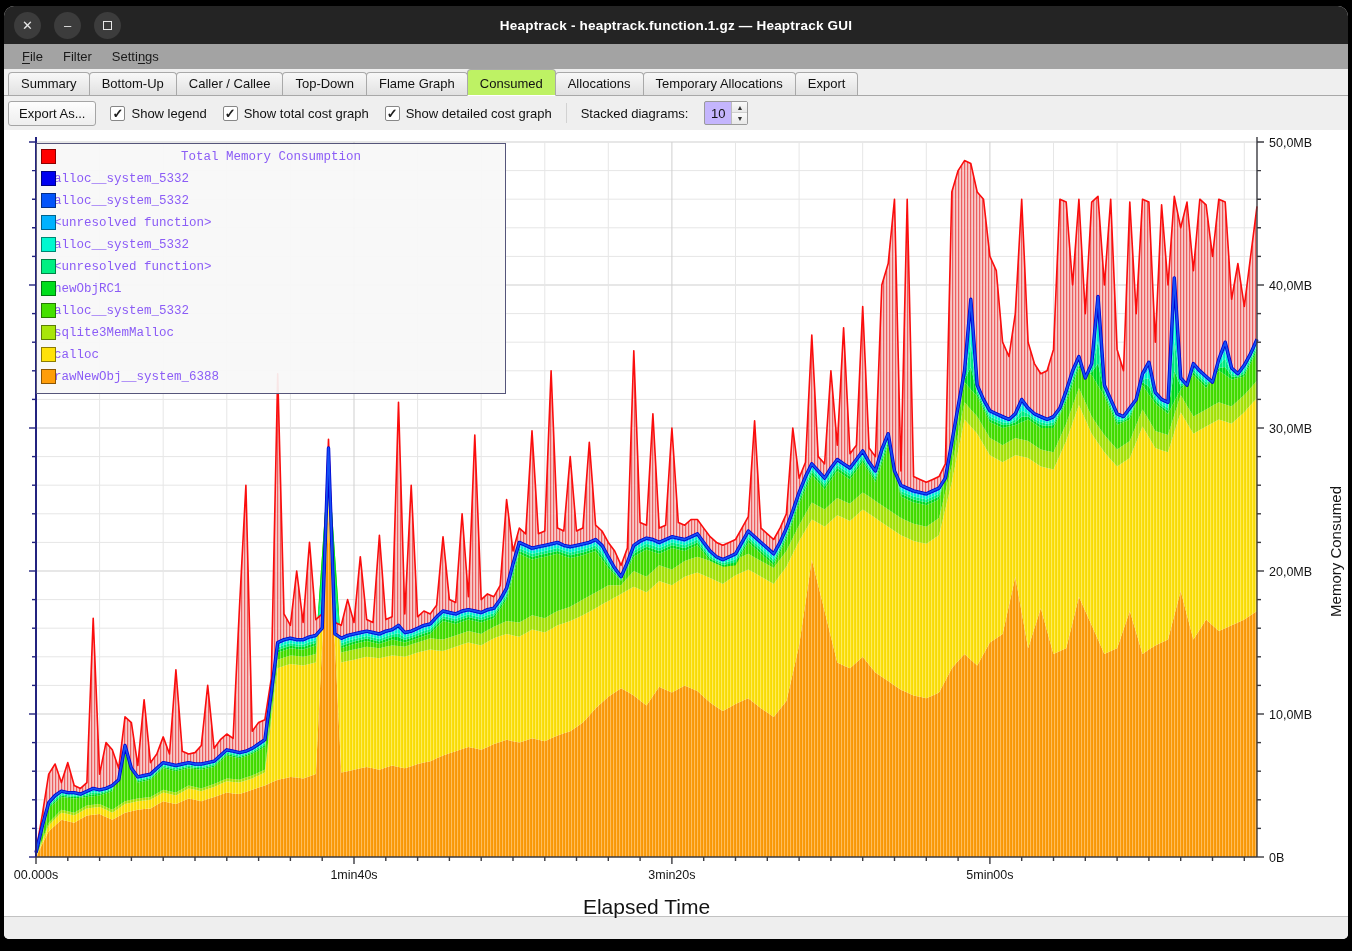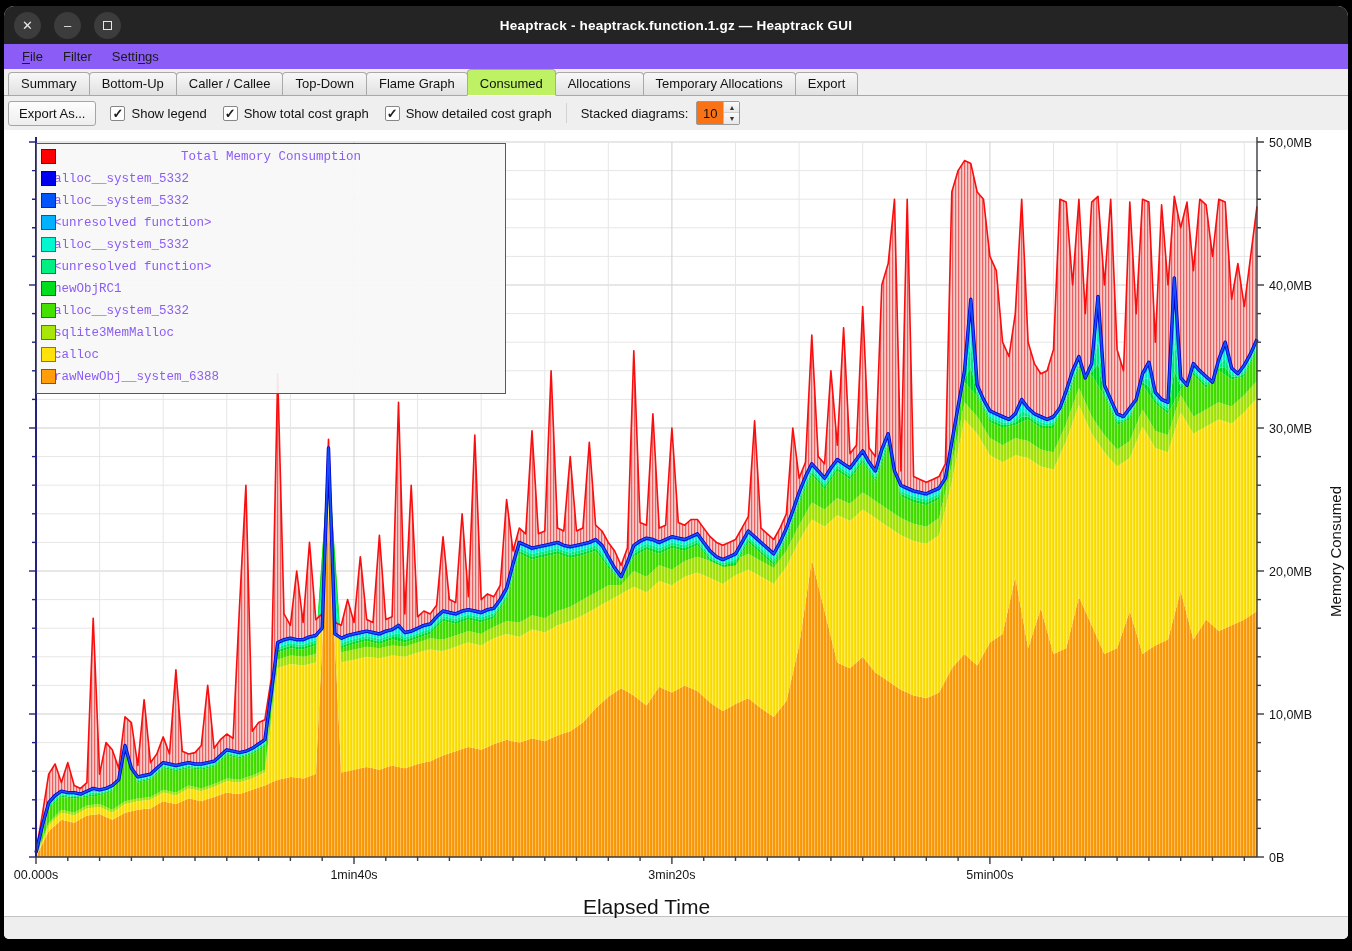--- a/index.html
+++ b/index.html
@@ -9,42 +9,42 @@
             background:#efefef; border-radius:10px 10px 5px 5px; overflow:hidden; }
   
   #titlebar { height:38px; background:#242424; position:relative; display:flex;
               align-items:center; justify-content:center; }
   #title { color:#fff; font-size:13.5px; font-weight:bold; letter-spacing:.2px; }
   #winbtns { position:absolute; left:10px; top:0; height:38px; display:flex; align-items:center; gap:13px; }
   .winbtn { width:27px; height:27px; border-radius:50%; background:#3c3c3c; color:#e8e8e8;
             display:flex; align-items:center; justify-content:center; font-size:13px; cursor:default; }
   .winbtn .sq { width:9px; height:9px; border:1.5px solid #e8e8e8; }
   
-  #menubar { height:25px; background:#8b5cf6; display:flex; align-items:center; padding-left:8px; }
+  #menubar { height:25px; background:#a3a3a3; display:flex; align-items:center; padding-left:8px; }
   .menu-item { font-size:13px; color:#1a1a1a; padding:3px 10px; }
   .menu-item u { text-decoration:underline; text-underline-offset:2px; }
   
   #tabbar { height:27px; background:#efefef; border-bottom:1px solid #a8a8a8;
             display:flex; align-items:flex-end; padding-left:4px; position:relative; }
   .tab { font-size:13px; color:#111; border:1px solid #a9a9a9; border-bottom:none;
          border-radius:4px 4px 0 0; padding:3px 12px 4px 12px; margin-right:-1px;
          background:linear-gradient(#f8f8f8,#e1e1e1); height:23px; white-space:nowrap; }
   .tab.active { background:#bef264; height:27px; padding-top:6px; position:relative; z-index:2;
                 margin-bottom:-1px; border-bottom:1px solid #ffffff; }
   
   #toolbar { height:34px; background:#efefef; display:flex; align-items:center; padding-left:4px; gap:14px; }
   #export-btn { font-size:13px; color:#111; padding:4px 10px; border:1px solid #a5a5a5; border-radius:3px;
                 background:linear-gradient(#fdfdfd,#eeeeee); }
   .check-group { display:flex; align-items:center; gap:6px; }
   .cbox { width:15px; height:15px; background:#fff; border:1px solid #878787; border-radius:2px;
           display:flex; align-items:center; justify-content:center; font-size:13px; font-weight:bold; color:#1c1c1c; }
   .clabel { font-size:13px; color:#111; }
   .tsep { width:1px; height:20px; background:#d2d2d2; }
-  #spin-wrap { display:flex; align-items:center; gap:8px; }
-  #spinbox { display:flex; border:1px solid #9a9a9a; border-radius:2px; background:#f97316; height:24px; }
+  #spin-wrap { display:flex; align-items:center; gap:16px; }
+  #spinbox { display:flex; border:1px solid #9a9a9a; border-radius:2px; background:#c4b5fd; height:24px; }
   #spin-value { width:26px; font-size:13px; color:#111; display:flex; align-items:center; justify-content:center; }
   #spin-btns { display:flex; flex-direction:column; border-left:1px solid #bdbdbd; }
   .spin-btn { width:15px; height:11px; font-size:7px; color:#333; display:flex; align-items:center;
               justify-content:center; background:linear-gradient(#fafafa,#e8e8e8); }
   .spin-btn:first-child { border-bottom:1px solid #cfcfcf; }
   
   #chart-panel { position:relative; height:787px; background:#ffffff; border-bottom:1px solid #c2c2c2; }
   #plot { position:absolute; left:0; top:0; }
   #legend { position:absolute; left:32px; top:13px; width:470px; background:rgba(247,247,247,0.93);
             border:1px solid #55557a; font-family:Liberation Mono, monospace;

